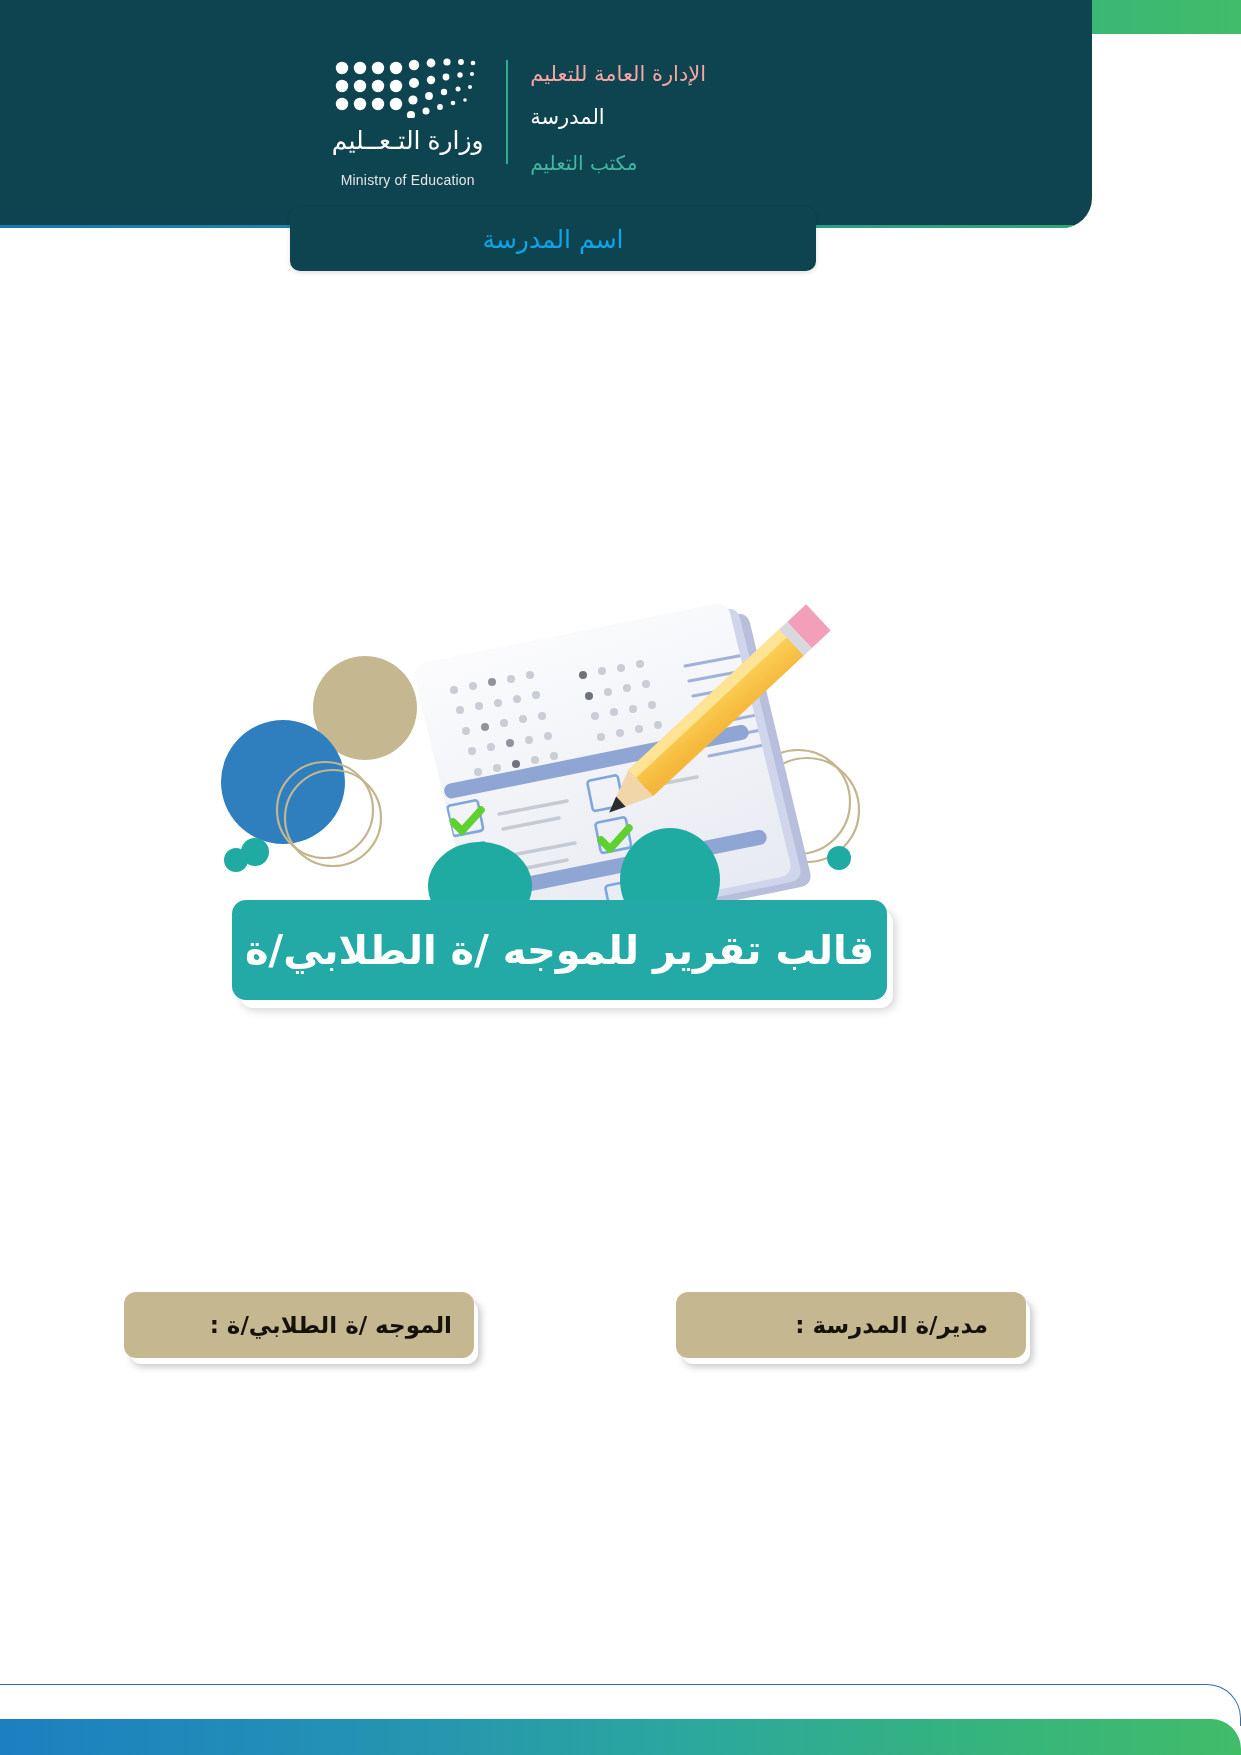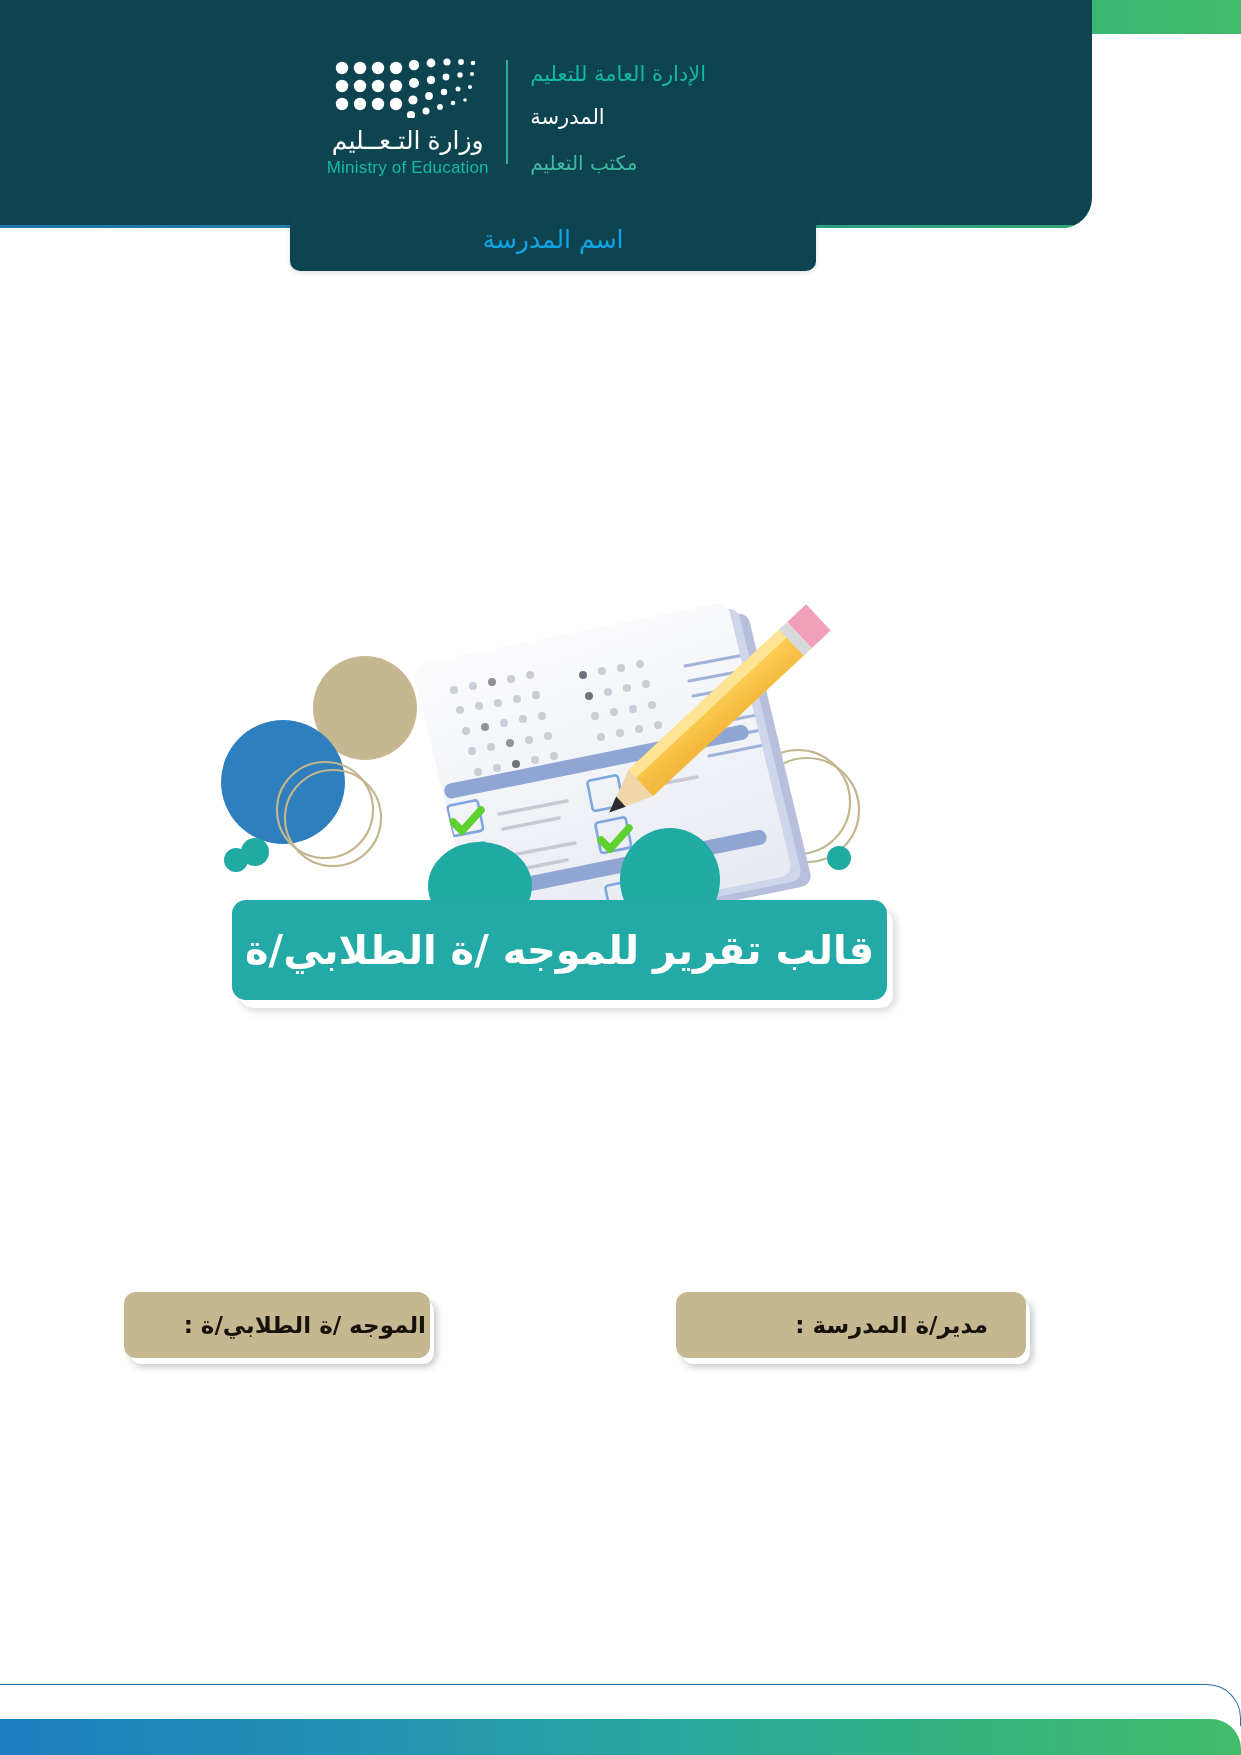--- a/index.html
+++ b/index.html
@@ -78,23 +78,23 @@
   .logo-ar {
     color: #ffffff;
     font-size: 25px;
     letter-spacing: 1px;
     margin-top: 4px;
     font-family: Liberation Sans, sans-serif;
     font-weight: 400;
     white-space: nowrap;
   }
   .logo-en {
-    color: #14b8a6;
-    font-size: 17px;
-    margin-top: 3px;
+    color: #e5e5e5;
+    font-size: 14px;
+    margin-top: 17px;
     font-family: "Liberation Sans", sans-serif;
     letter-spacing: .2px;
     white-space: nowrap;
   }
   .logo-divider {
     width: 2.5px;
     background: #2fae8e;
     margin: 2px 22px 6px 22px;
     height: 104px;
     align-self: flex-start;
@@ -103,21 +103,21 @@
   
   .admin-block {
     display: flex;
     flex-direction: column;
     align-items: flex-end;
     text-align: right;
     padding-top: 2px;
     min-width: 230px;
   }
   .admin-line1 {
-    color: #14b8a6;
+    color: #fca5a5;
     font-size: 21px;
     line-height: 1.4;
     white-space: nowrap;
     font-family: "DejaVu Sans", sans-serif;
   }
   .admin-line2 {
     color: #ffffff;
     font-size: 21px;
     line-height: 1.4;
     margin-top: 14px;
@@ -199,23 +199,23 @@
   .sig-right {
     top: 1292px;
     left: 676px;
     width: 350px;
     justify-content: flex-start;
     padding-right: 38px;
   }
   .sig-left {
     top: 1292px;
     left: 124px;
-    width: 306px;
+    width: 350px;
     justify-content: flex-start;
-    padding-right: 4px;
+    padding-right: 22px;
   }
   .sig-text {
     color: #16120b;
     font-size: 23px;
     font-weight: bold;
     font-family: "DejaVu Sans", sans-serif;
     white-space: nowrap;
   }
 
   

